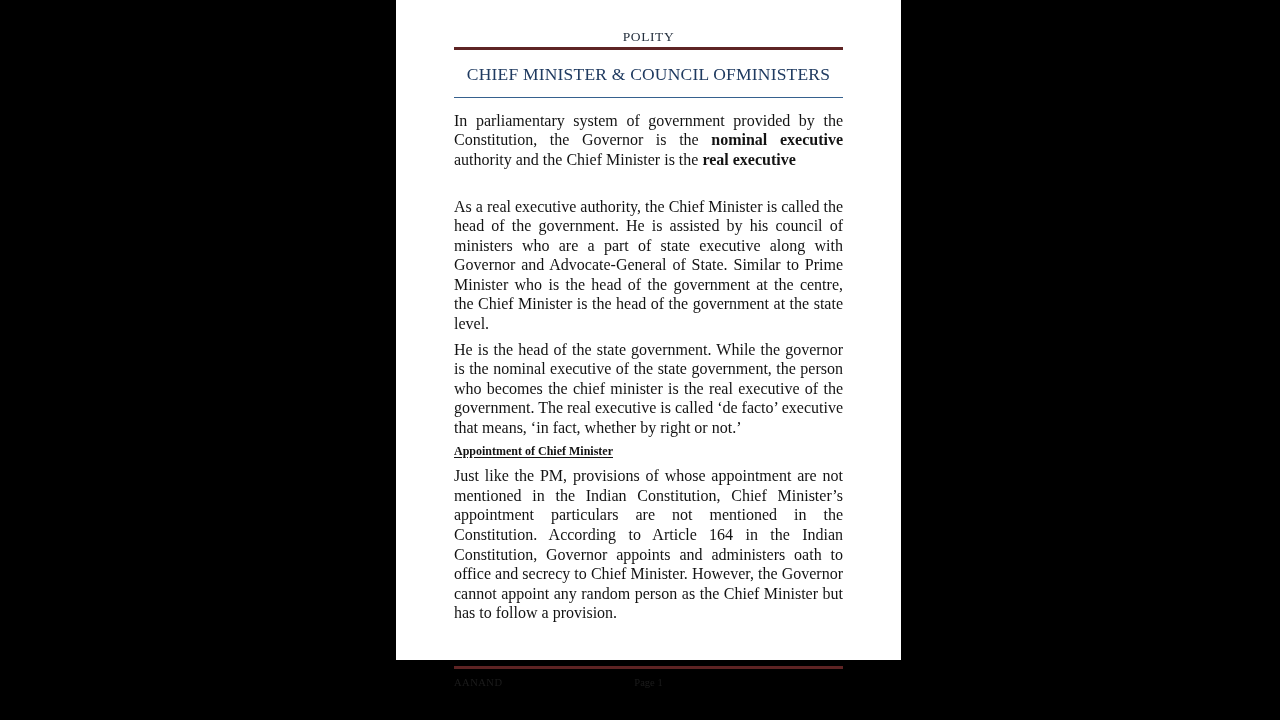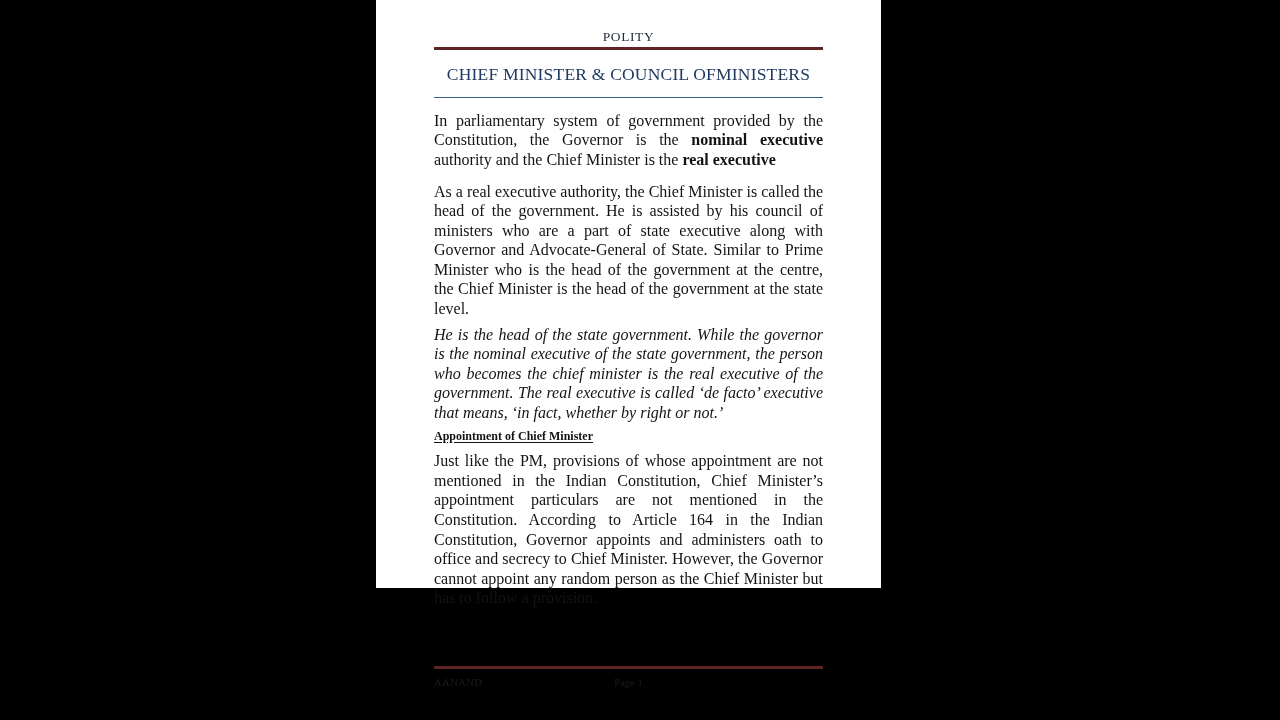--- a/index.html
+++ b/index.html
@@ -19,22 +19,22 @@
     font-family: "Liberation Serif", "DejaVu Serif", serif;
     overflow: hidden;
   }
   .stage {
     position: relative;
     width: 1280px; height: 720px;
     background: var(--canvas-bg);
   }
   .page {
     position: absolute;
-    left: 376px; top: 0;
-    width: 505px; height: 588px;
+    left: 396px; top: 0;
+    width: 505px; height: 660px;
     background: var(--page-bg);
     padding-left: 19px;
   }
   .content {
     position: absolute;
     left: 58px; top: 0;
     width: 389px;
   }
   .kicker {
     margin-top: 29px;
@@ -67,22 +67,22 @@
   }
   .body-copy {
     margin-top: 13px;
     color: var(--body-text);
     font-size: 16px;
     line-height: 19.6px;
     text-align: justify;
     text-justify: inter-word;
   }
   .body-copy p { margin: 0 0 6px 0; }
-  p.lead { margin-bottom: 12px; }
-  p.pre-heading { margin-bottom: 4px; font-style: italic; }
+  p.lead { margin-bottom: 27px; }
+  p.pre-heading { margin-bottom: 4px; }
   .bold { font-weight: bold; }
   .section-heading {
     margin: 4px 0 5px 0;
     font-size: 12px;
     font-weight: bold;
     text-decoration: underline;
     text-underline-offset: 2px;
     color: var(--body-text);
     text-align: left;
   }

